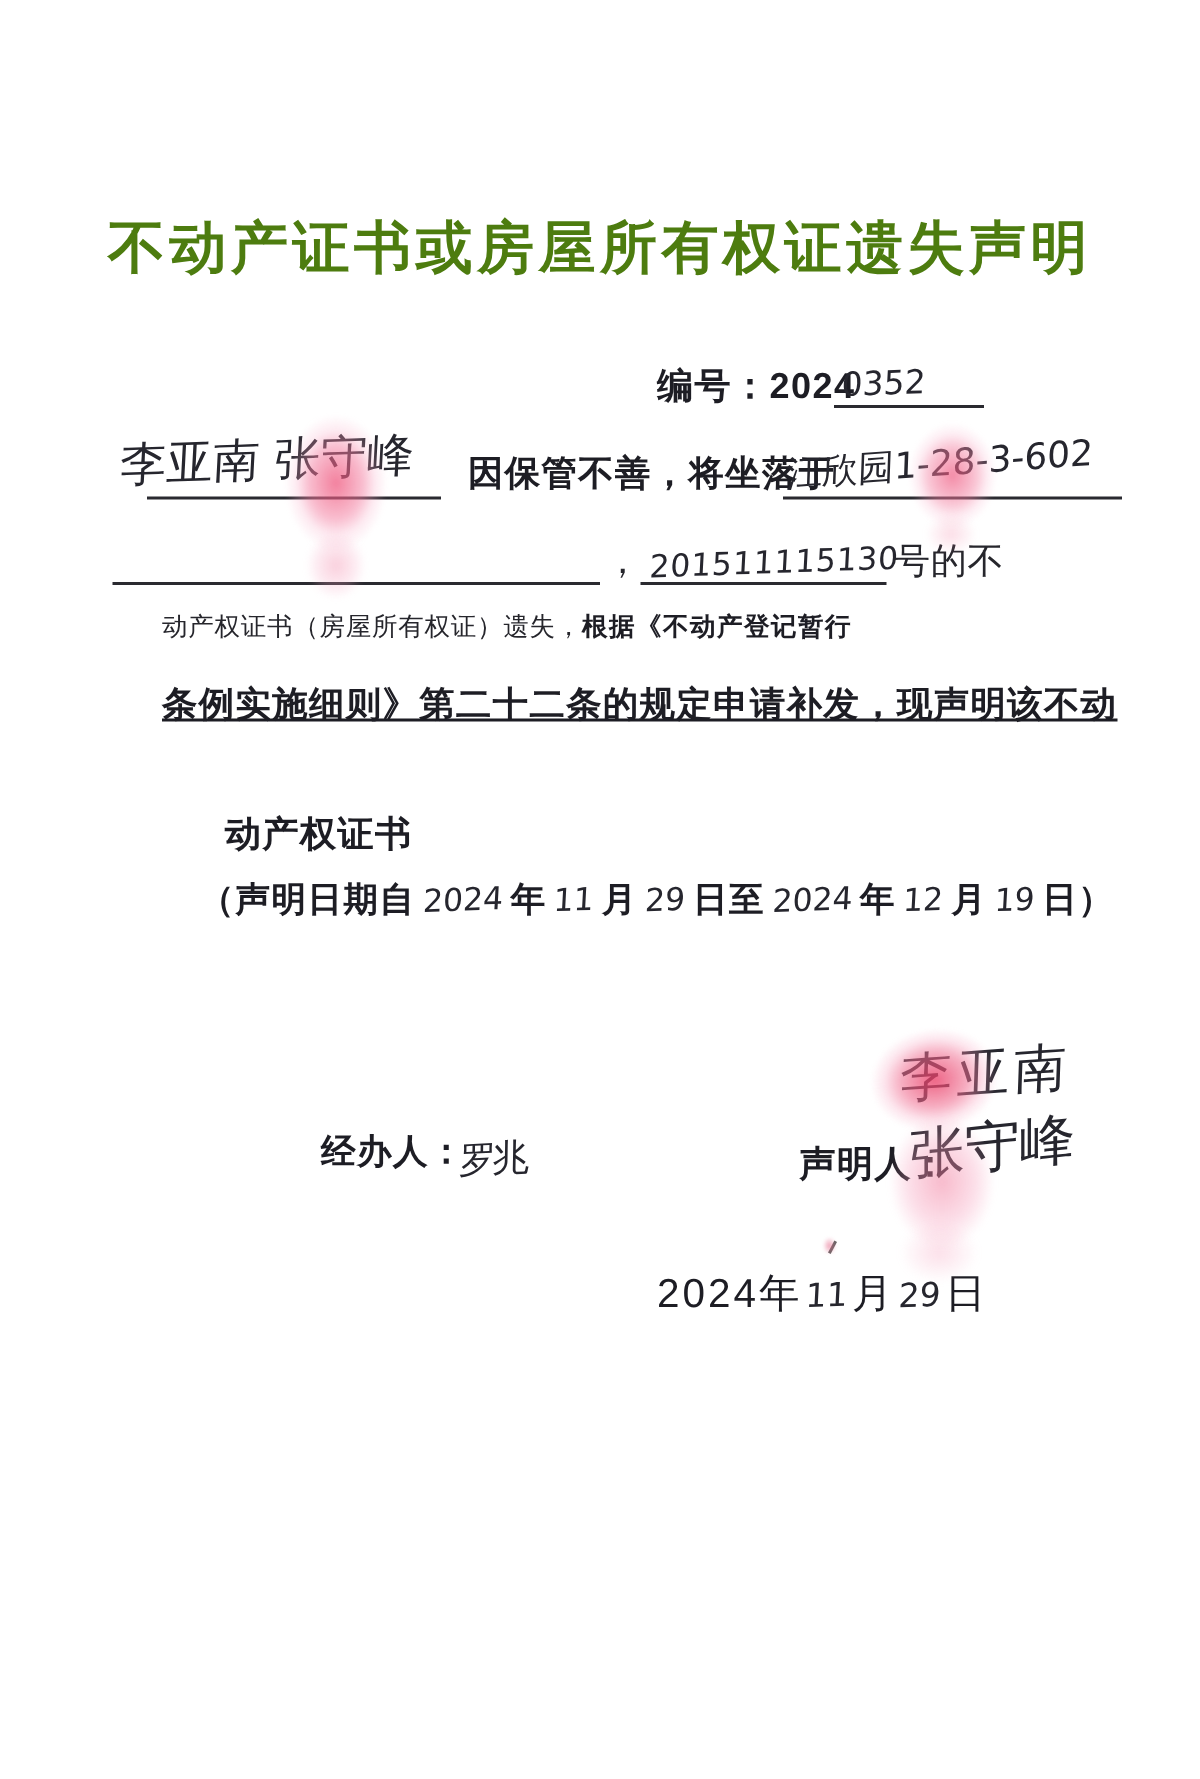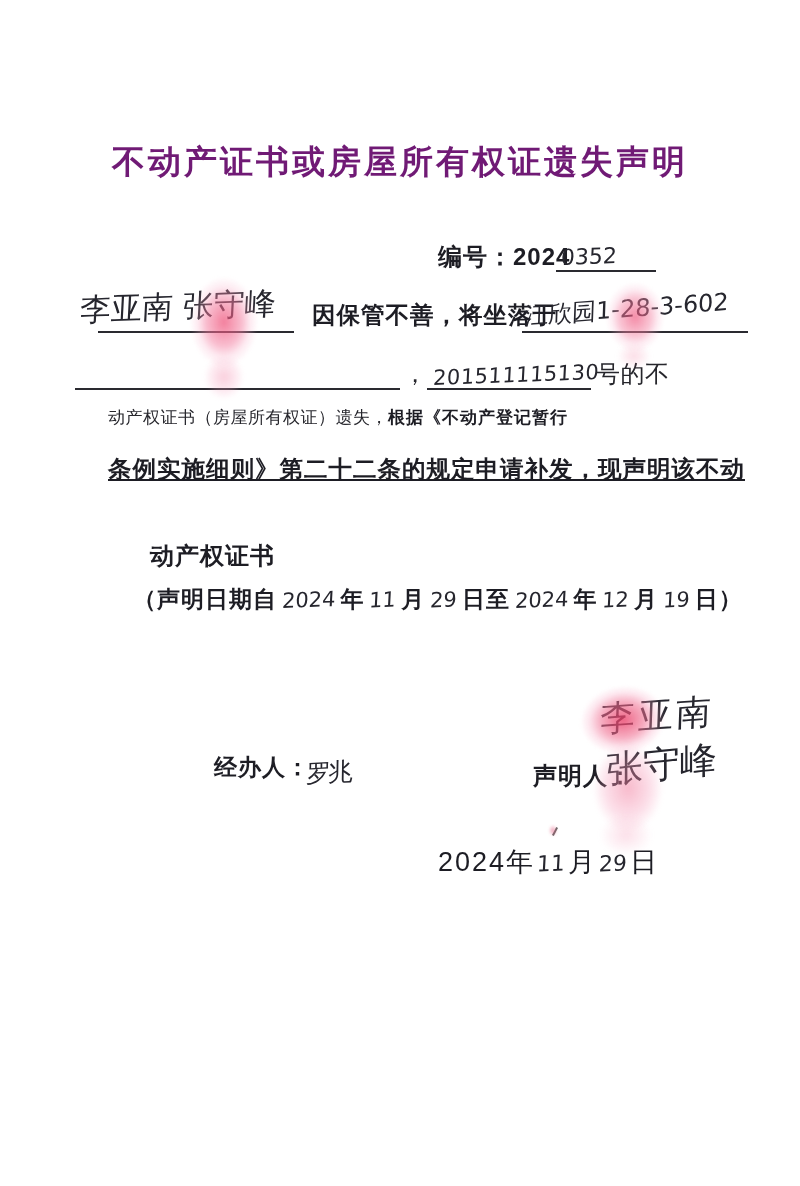--- a/index.html
+++ b/index.html
@@ -12,21 +12,21 @@
   .printed { color:#1d1d24; font-weight:700; letter-spacing:1px; }
   .printed.light { font-weight:400; letter-spacing:0.5px; color:#26262c; }
   .hand {
     font-family:"DejaVu Sans", sans-serif; color:#26262e;
     transform:rotate(-2deg) skewX(-5deg); display:inline-block;
   }
   .rule { position:absolute; height:0; border-top:2px solid #2a2a30; }
   .stamp { position:absolute; border-radius:50%; pointer-events:none; }
   .title {
     position:absolute; left:0; width:100%; top:140px; text-align:center;
-    font-size:33px; font-weight:700; letter-spacing:3px; color:#701a75;
+    font-size:38px; font-weight:700; letter-spacing:3px; color:#4d7c0f;
   }
   .vd .hand { margin:0 5px; font-size:21px; }
   .fd .hand { margin:0 3px; font-size:22px; }
 </style>
 </head>
 <body>
 
 <div class="page">
 
   <div class="title">不动产证书或房屋所有权证遗失声明</div>

